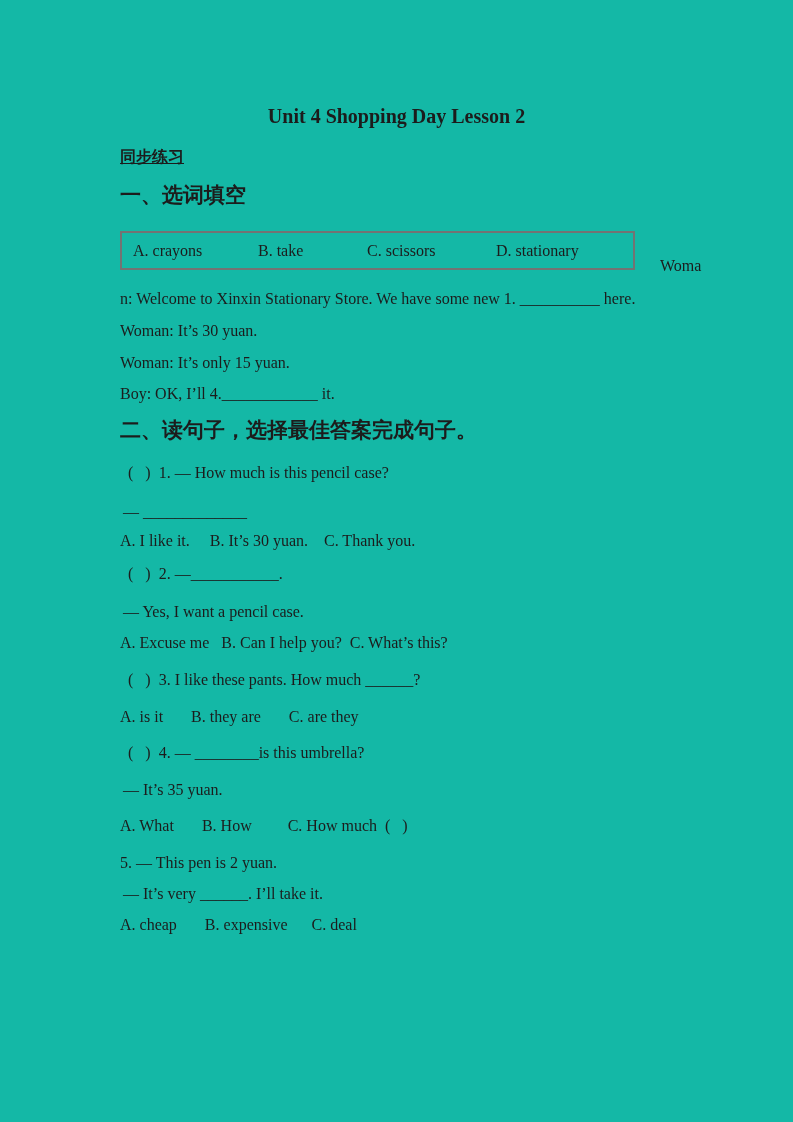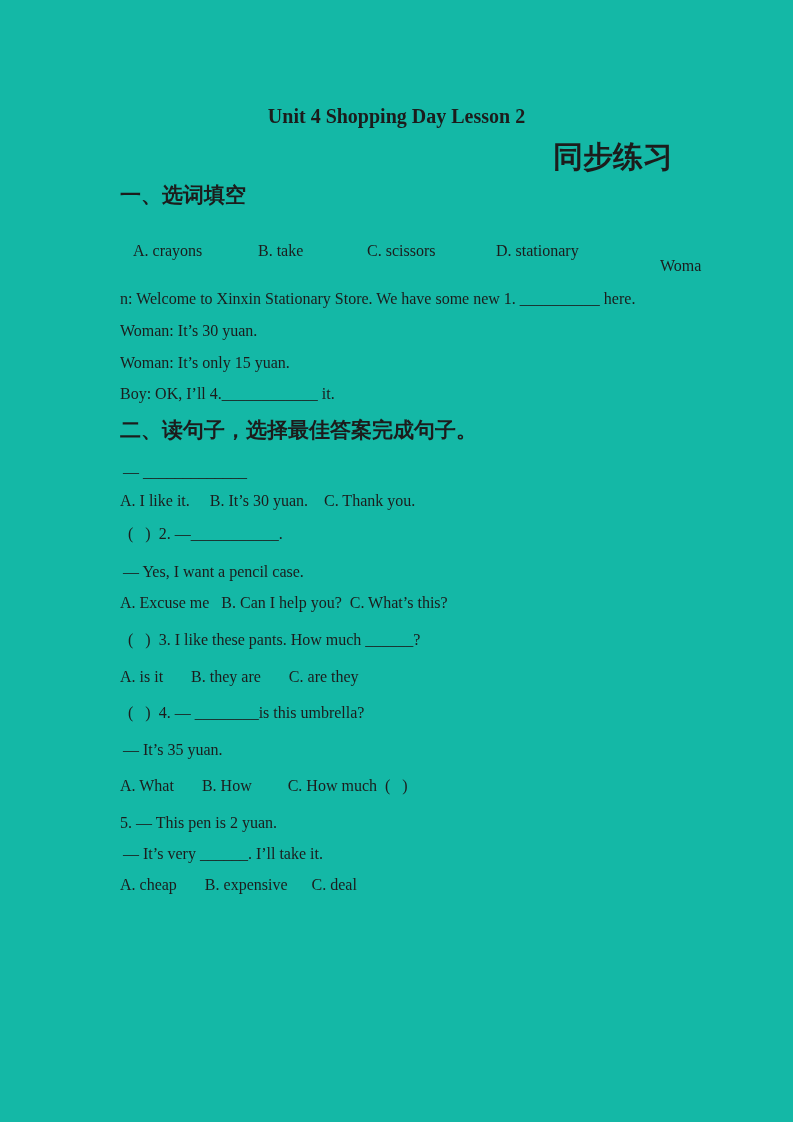--- a/index.html
+++ b/index.html
@@ -24,40 +24,41 @@
   .title {
     margin: 104px 0 0 0;
     font-size: 20px;
     font-weight: bold;
     text-align: center;
     line-height: 24px;
     font-family: "Liberation Serif", "DejaVu Serif", serif;
   }
   .subtitle {
     margin: 16px 0 0 0;
-    font-size: 30px;
+    font-size: 16px;
     font-weight: bold;
-    text-align: right;
+    text-align: left;
     line-height: 26px;
     font-family: "Liberation Sans", "DejaVu Sans", sans-serif;
+    text-decoration: underline;
   }
   .sec-head {
     margin: 14px 0 0 0;
     font-size: 21px;
     font-weight: bold;
     line-height: 22px;
     font-family: "Liberation Sans", "DejaVu Sans", sans-serif;
   }
   .sec-head.second { margin-top: 16px; line-height: 23px; }
   .word-bank {
     margin-top: 25px;
     box-sizing: border-box;
     width: 515px;
     height: 39px;
-    border: 2px solid #14b8a6;
+    border: 2px solid #737373;
     display: flex;
     align-items: center;
     padding-left: 11px;
   }
   .word-bank .wb-opt { display: inline-block; white-space: pre; }
   .wb-a { width: 125px; }
   .wb-b { width: 109px; }
   .wb-c { width: 129px; }
   .overflow-word {
     position: absolute;
@@ -96,20 +97,21 @@
       <span class="wb-opt">D. stationary</span>
     </div>
 
     <p class="dline" style="margin-top:21px">n: Welcome to Xinxin Stationary Store. We have some new 1. __________ here.</p>
     <p class="dline" style="margin-top:16px">Woman: It’s 30 yuan.</p>
     <p class="dline" style="margin-top:16px">Woman: It’s only 15 yuan.</p>
     <p class="dline">Boy: OK, I’ll 4.____________ it.</p>
 
     <h3 class="sec-head second">二、读句子，选择最佳答案完成句子。</h3>
 
+    <div class="line indent-q" style="margin-top:23px">(   )  1. — How much is this pencil case?</div>
     <div class="line indent-a" style="margin-top:22px">— _____________</div>
     <div class="line" style="margin-top:12px">A. I like it.     B. It’s 30 yuan.    C. Thank you.</div>
     <div class="line indent-q" style="margin-top:16px">(   )  2. —___________.</div>
     <div class="line indent-a" style="margin-top:21px">— Yes, I want a pencil case.</div>
     <div class="line" style="margin-top:14px">A. Excuse me   B. Can I help you?  C. What’s this?</div>
     <div class="line indent-q" style="margin-top:20px">(   )  3. I like these pants. How much ______?</div>
     <div class="line" style="margin-top:20px">A. is it       B. they are       C. are they</div>
     <div class="line indent-q" style="margin-top:19px">(   )  4. — ________is this umbrella?</div>
     <div class="line indent-a" style="margin-top:20px">— It’s 35 yuan.</div>
     <div class="line" style="margin-top:19px">A. What       B. How         C. How much  (   )</div>

